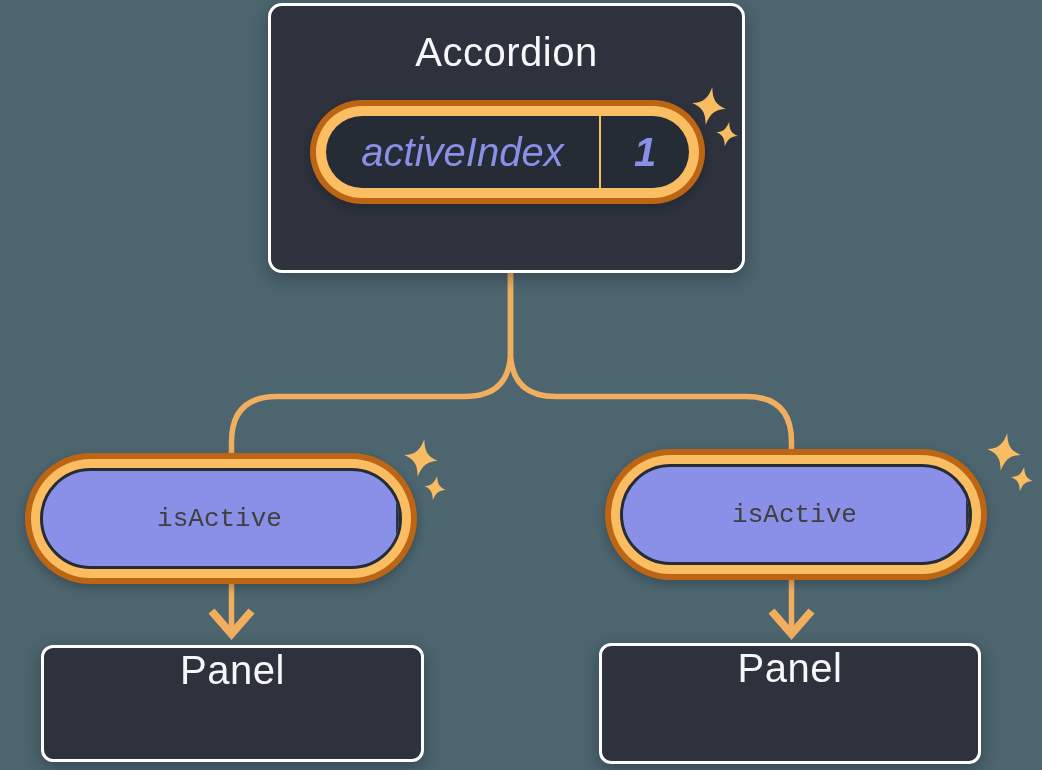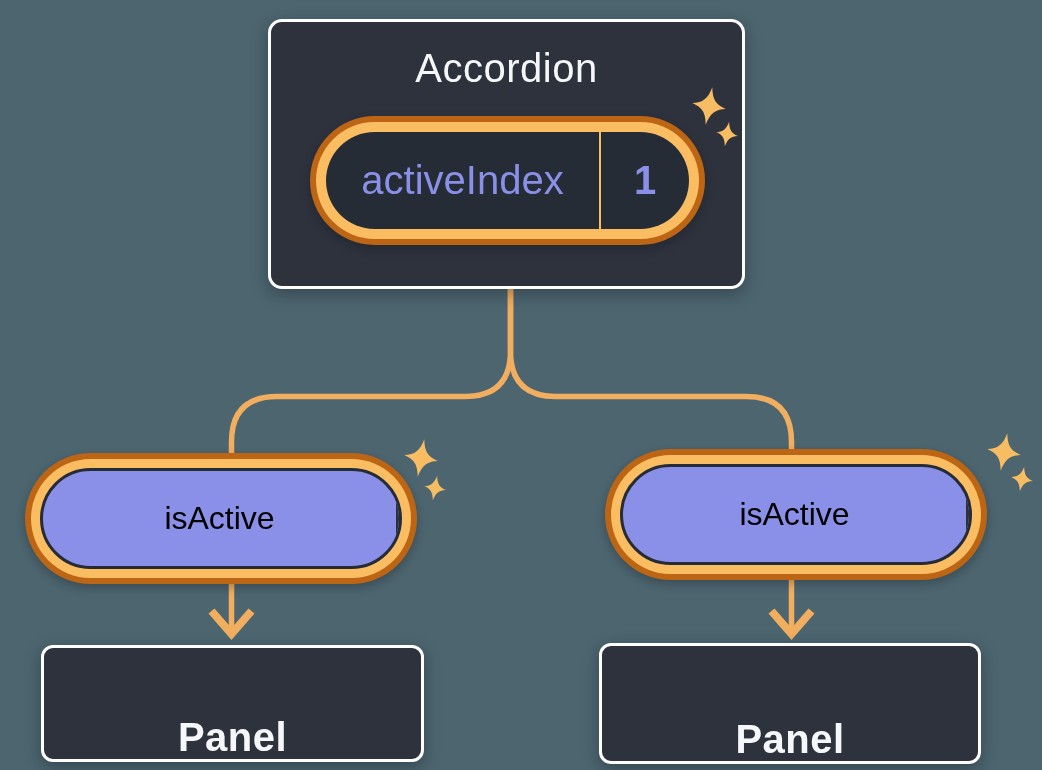--- a/index.html
+++ b/index.html
@@ -15,29 +15,29 @@
   .layer.lines{z-index:1;}
   .layer.sparkles{z-index:3;}
 
   .node{
     position:absolute;z-index:2;
     background:#2d323d;
     border:3px solid #ffffff;
     border-radius:14px;
     box-shadow:0 5px 16px rgba(14,18,26,.35);
   }
-  .accordion-node{left:268px;top:19px;width:477px;height:270px;}
+  .accordion-node{left:268px;top:3px;width:477px;height:270px;}
   .node-title{
     position:absolute;left:0;right:0;top:24px;
     text-align:center;
     font-size:40px;line-height:44px;
     color:#f6f7f9;
     letter-spacing:.5px;
   }
-  .panel-node{display:flex;align-items:flex-end;justify-content:center;border-radius:12px;font-weight:bold;}
+  .panel-node{display:flex;align-items:flex-start;justify-content:center;border-radius:12px;}
   .panel-node .panel-title{
     position:static;top:auto;
     font-size:40px;color:#f6f7f9;letter-spacing:.5px;
   }
   .panel-left{left:41px;top:645px;width:383px;height:117px;}
   .panel-right{left:599px;top:643px;width:382px;height:121px;}
 
   
   .pill-outer{
     position:absolute;z-index:2;
@@ -53,23 +53,23 @@
     display:flex;align-items:stretch;overflow:hidden;
   }
   .state-core{background:#262c36;}
   .prop-core{background:#8a90e8;border:3px solid #262c36;}
   .pill-label{flex:1;display:flex;align-items:center;justify-content:center;}
   .pill-value{display:flex;align-items:center;justify-content:center;font-weight:bold;}
   .pill-div{flex:0 0 auto;}
   .state-div{width:2px;background:#fabd62;}
   .prop-div{width:3px;background:#2c313a;}
   .state-text{color:#8a90e8;font-size:40px;}
-  .prop-text{color:#000000;font-size:32px;}
+  .prop-text{color:#404040;font-size:26px;font-family:Liberation Mono, monospace;}
 
-  .state-pill{left:39px;top:94px;width:395px;height:129px;} 
+  .state-pill{left:39px;top:94px;width:395px;height:104px;font-style:italic;} 
   .state-pill .pill-value{width:88px;}
 
   .prop-pill-left{left:25px;top:453px;width:392px;height:131px;}
   .prop-pill-left .pill-value{width:154px;}
   .prop-pill-right{left:605px;top:449px;width:382px;height:131px;}
   .prop-pill-right .pill-value{width:139px;}
 
   .connector{stroke:#f2ae5f;stroke-width:5.5;fill:none;stroke-linecap:butt;}
   .arrowhead{stroke:#f2ae5f;stroke-width:8;fill:none;stroke-linejoin:miter;stroke-linecap:butt;}
   .sparkle{fill:#f8bc63;}

